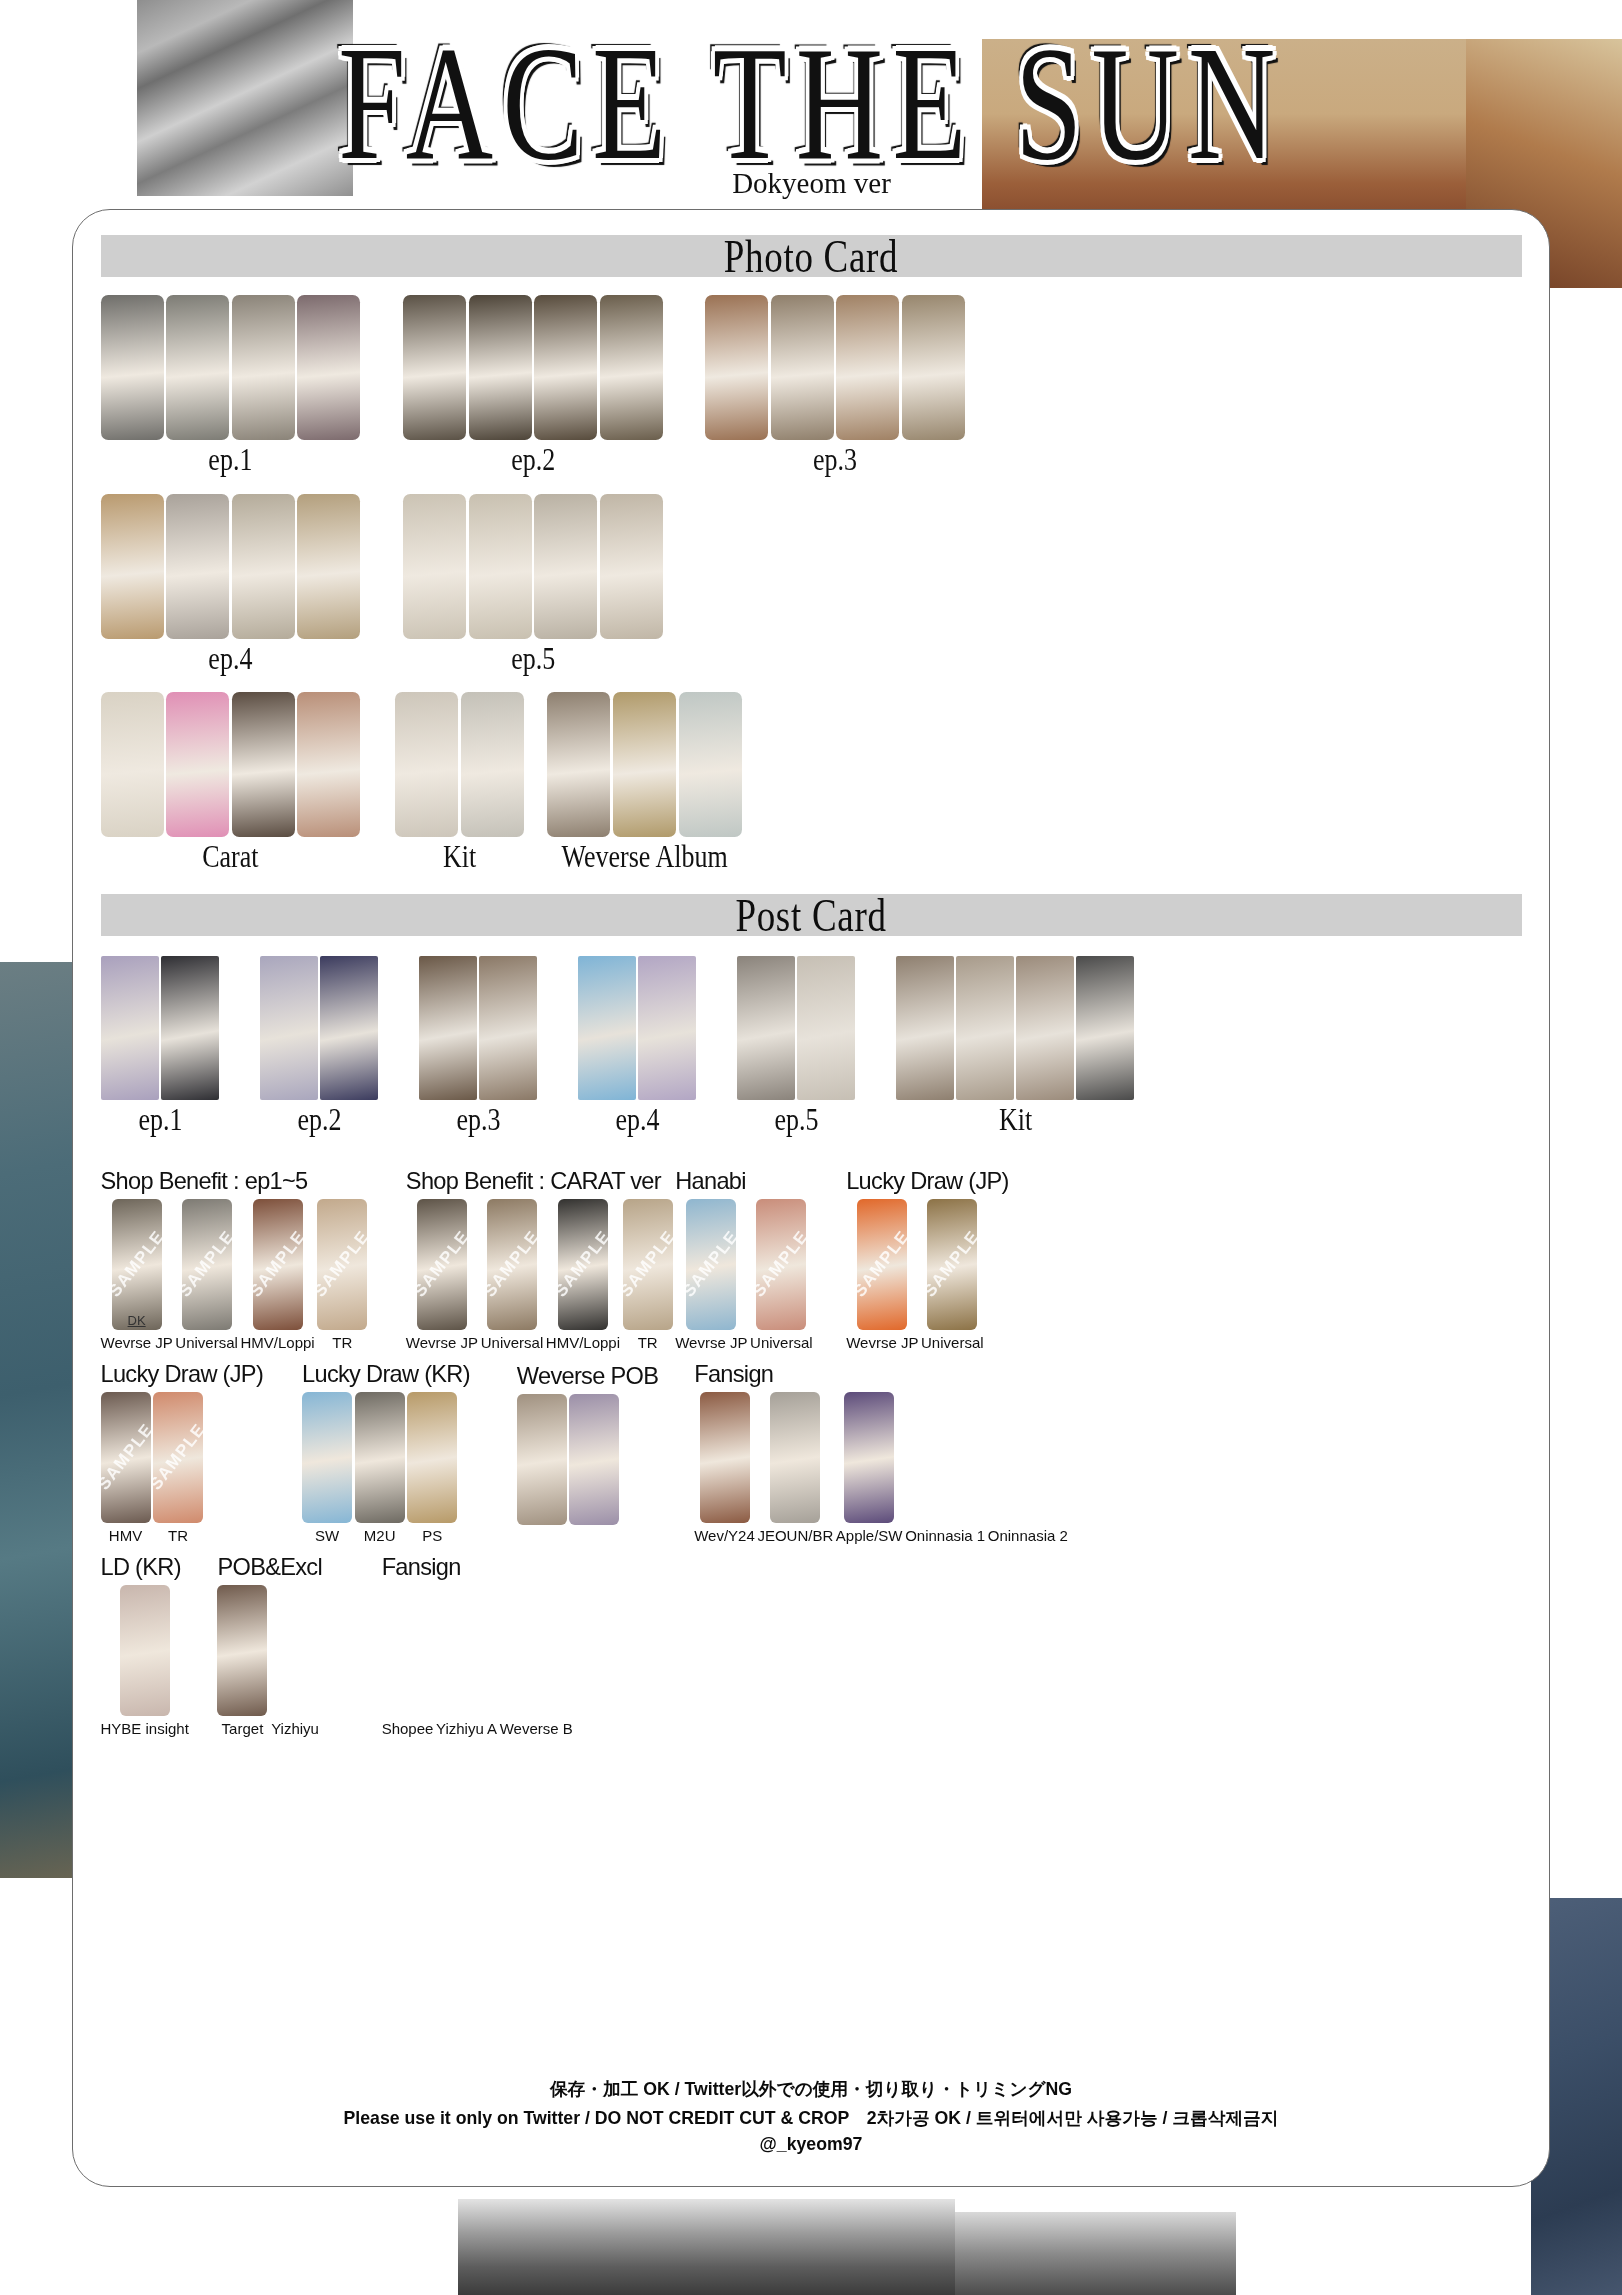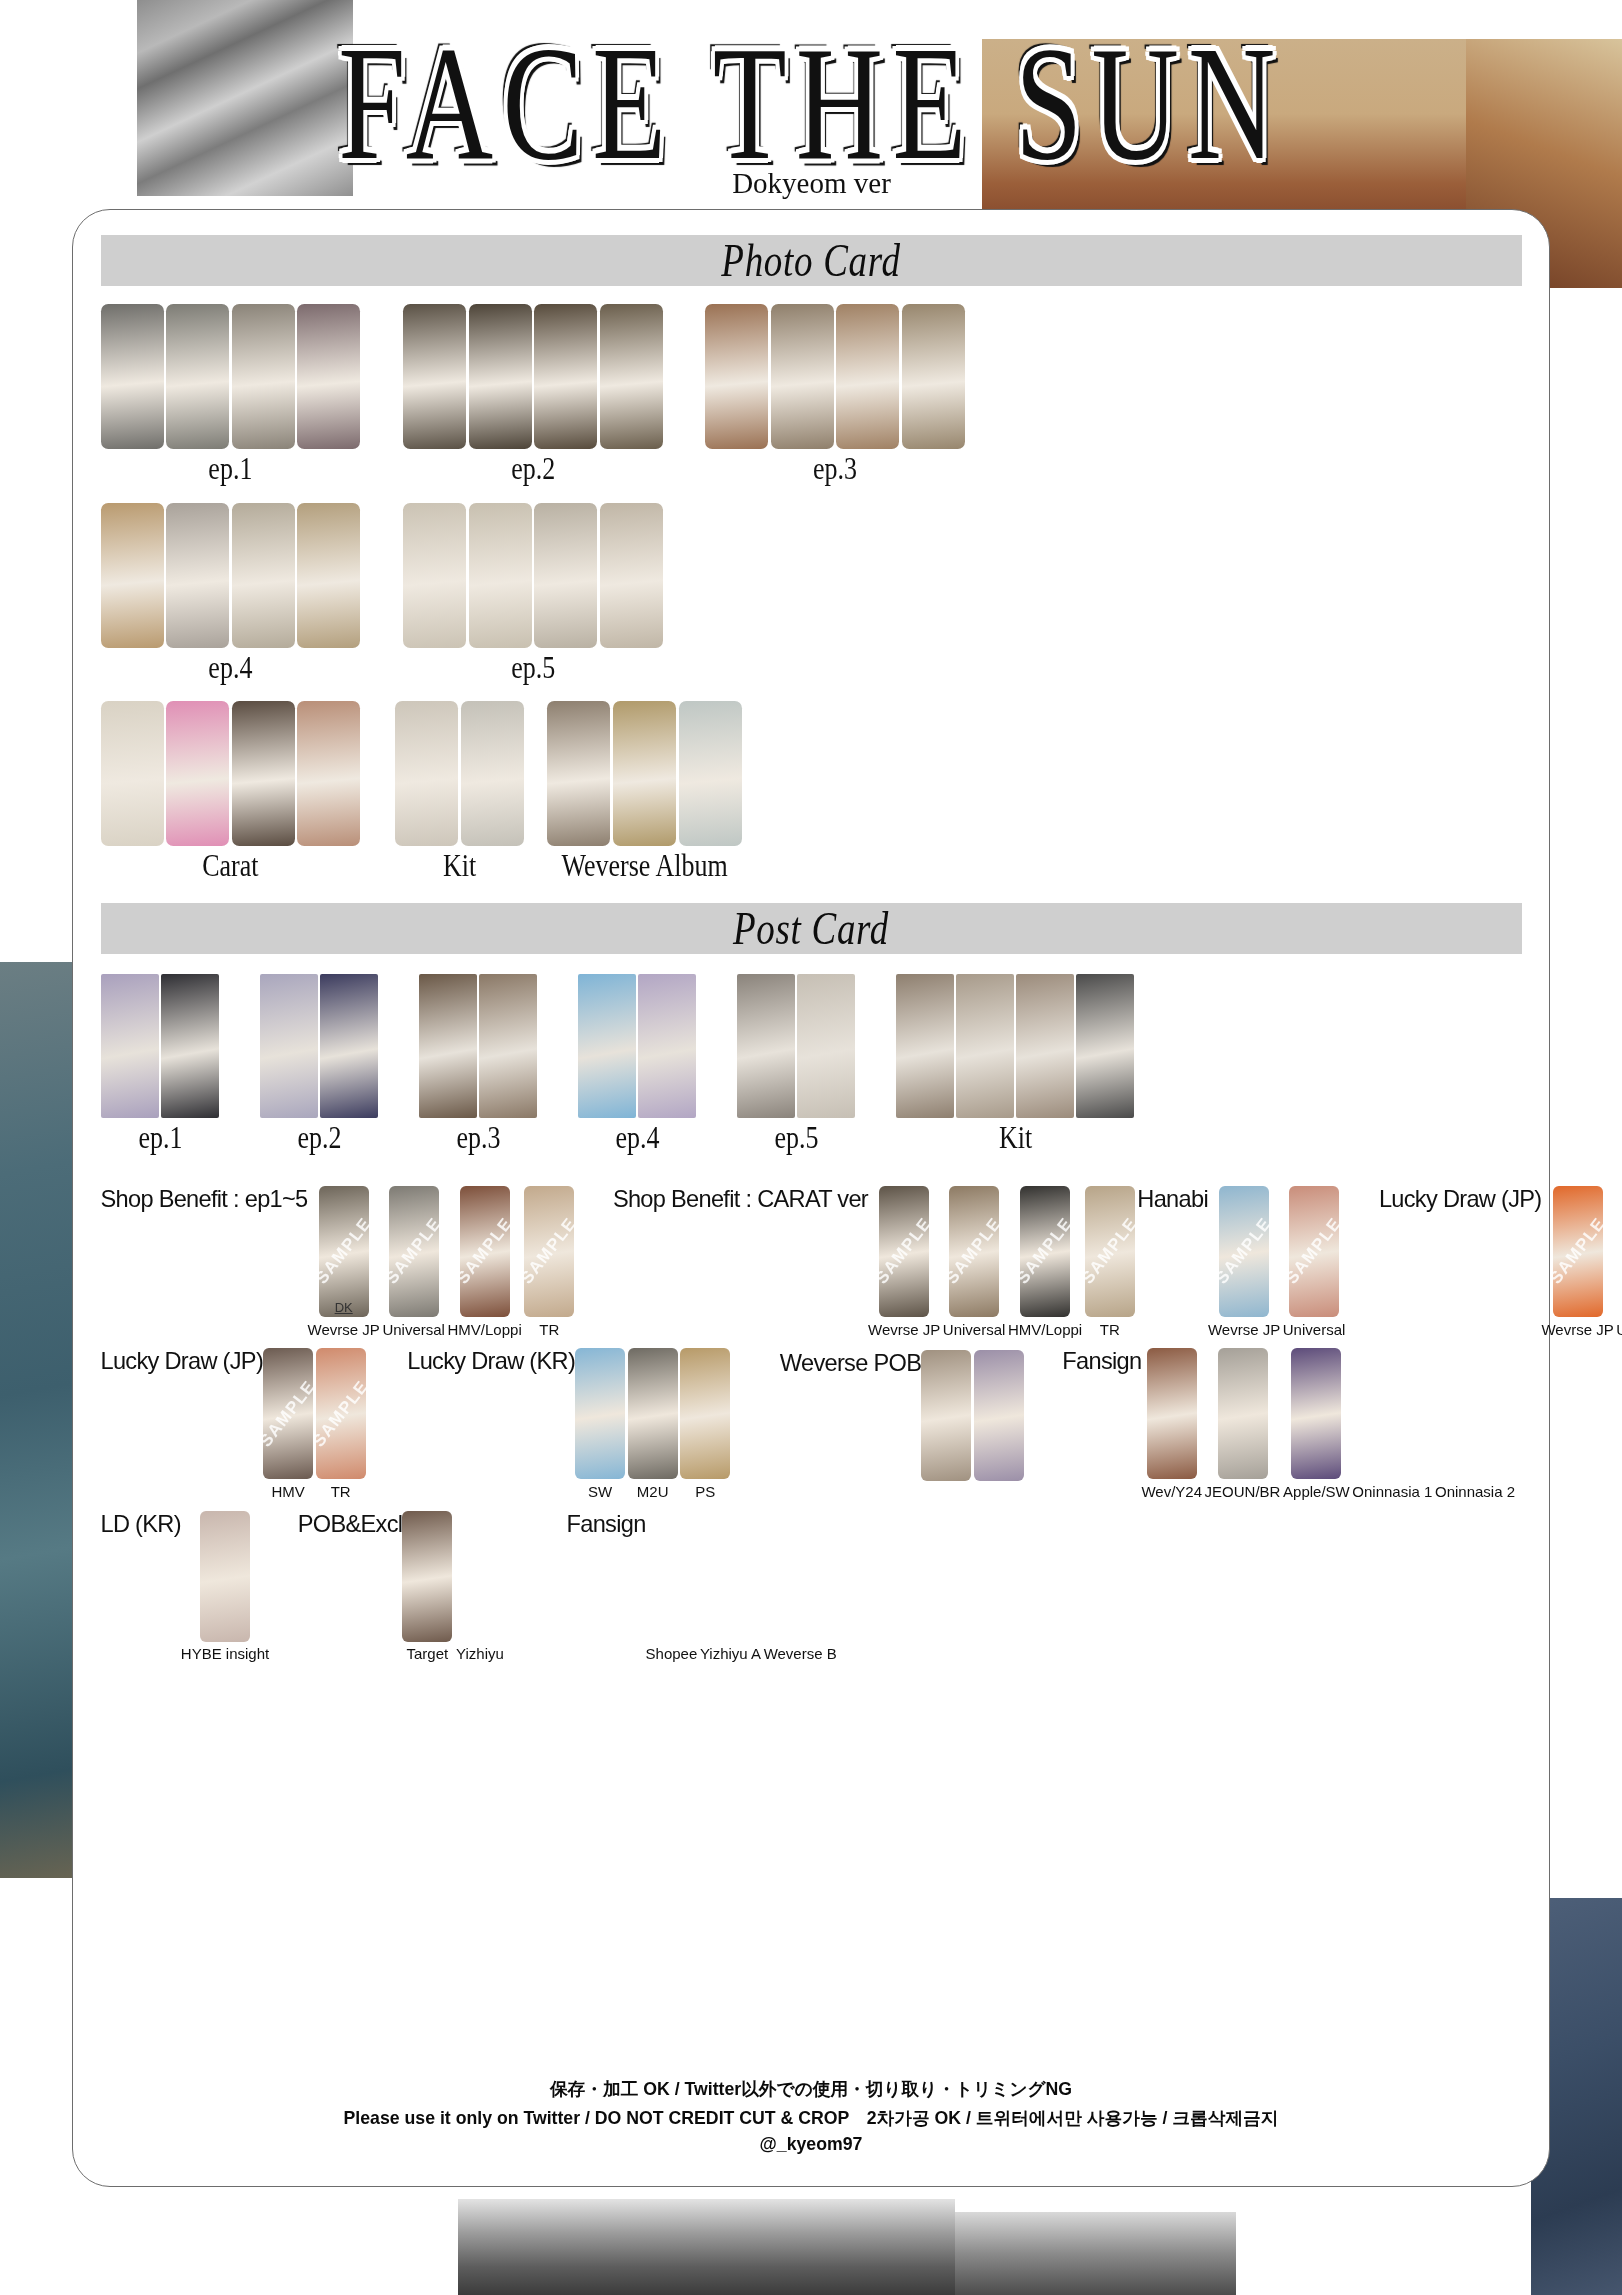--- a/index.html
+++ b/index.html
@@ -43,22 +43,22 @@
     font-family:"Liberation Serif", serif;
     font-size:29px;color:#111;
   }
 
   
   .sheet{
     position:absolute;left:72px;top:209px;width:1476px;height:1976px;
     background:#ffffff;border:1.3px solid #6d6d6d;border-radius:38px;z-index:5;
   }
   .sec-band{
-    margin:0 27.5px;height:51px;background:#cfcfcf;
-    display:flex;align-items:center;justify-content:center;font-style:italic;
+    margin:0 27.5px;height:42px;background:#cfcfcf;
+    display:flex;align-items:center;justify-content:center;
   }
   .sec-band span{
     font-family:"Liberation Serif", serif;font-size:37px;color:#0d0d0d;
     transform:scaleY(1.25);letter-spacing:0.7px;
   }
 
   
   .pc-rows{padding:0 27.5px;}
   .pc-row{display:flex;align-items:flex-start;margin-top:18.3px;}
   .group{display:flex;flex-direction:column;align-items:center;}
@@ -71,21 +71,21 @@
     transform:scaleY(1.2);
   }
 
   
   .post-row{display:flex;align-items:flex-start;padding:0 27.5px;margin-top:19.6px;}
   .pcard{width:58px;height:144px;border-radius:2px;margin-right:2px;background:#c7c3c9;}
 
   
   .ben-wrap{padding:0 27.5px;}
   .ben-row{display:flex;align-items:flex-end;margin-top:10.5px;}
-  .ben-group{display:flex;flex-direction:row;}
+  .ben-group{display:flex;flex-direction:column;}
   .ben-title{
     font-family:"Liberation Sans", sans-serif;font-size:23.6px;color:#111;
     margin-bottom:3.9px;white-space:nowrap;letter-spacing:-0.7px;
   }
   .ben-cards{display:flex;}
   .ben-item{display:flex;flex-direction:column;align-items:center;margin-right:2.6px;}
   .bcard{width:50px;height:131px;border-radius:5.9px;background:#cfcac3;
     position:relative;overflow:hidden;}
   .sample{
     position:absolute;left:50%;top:50%;

